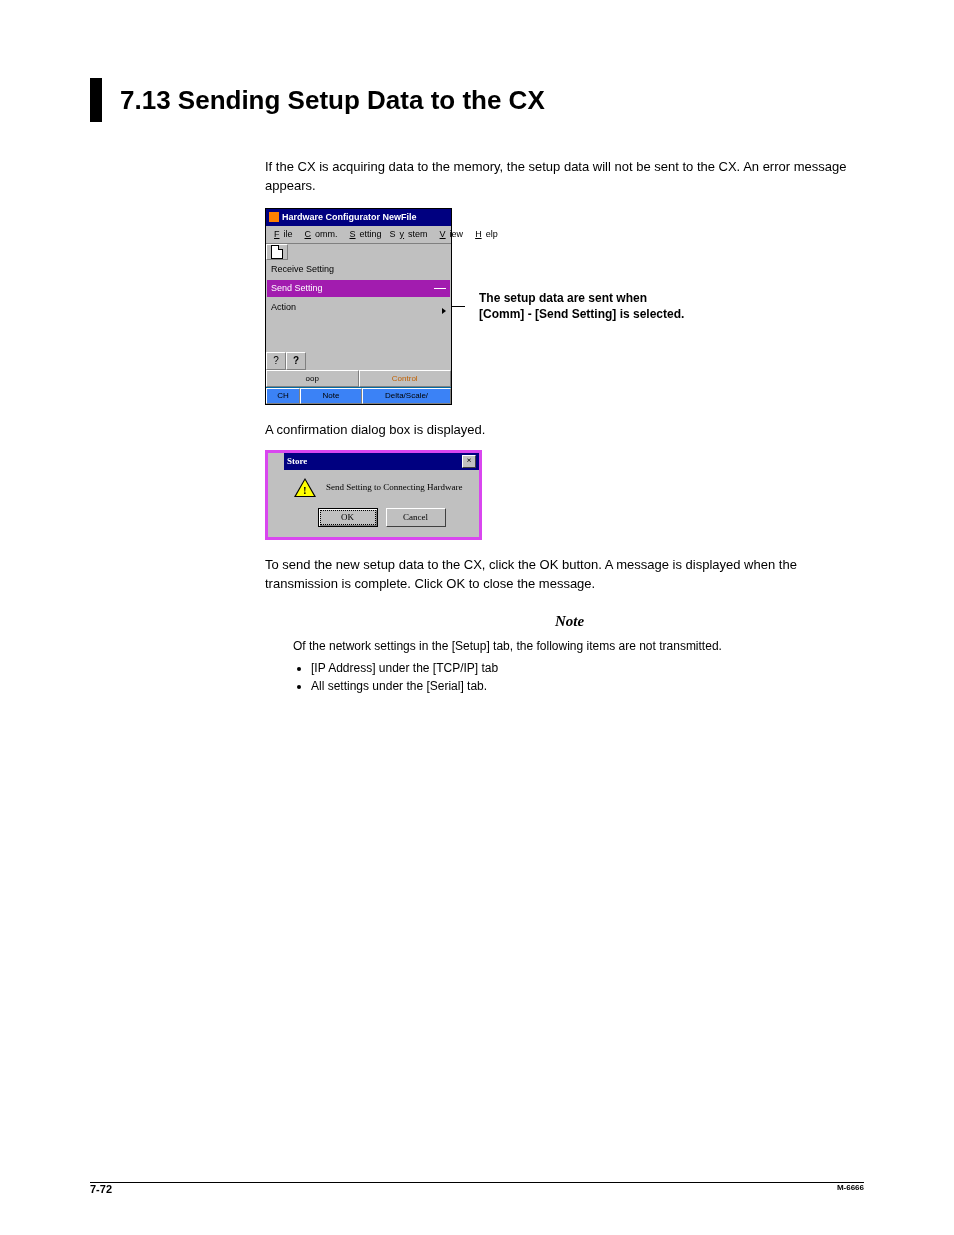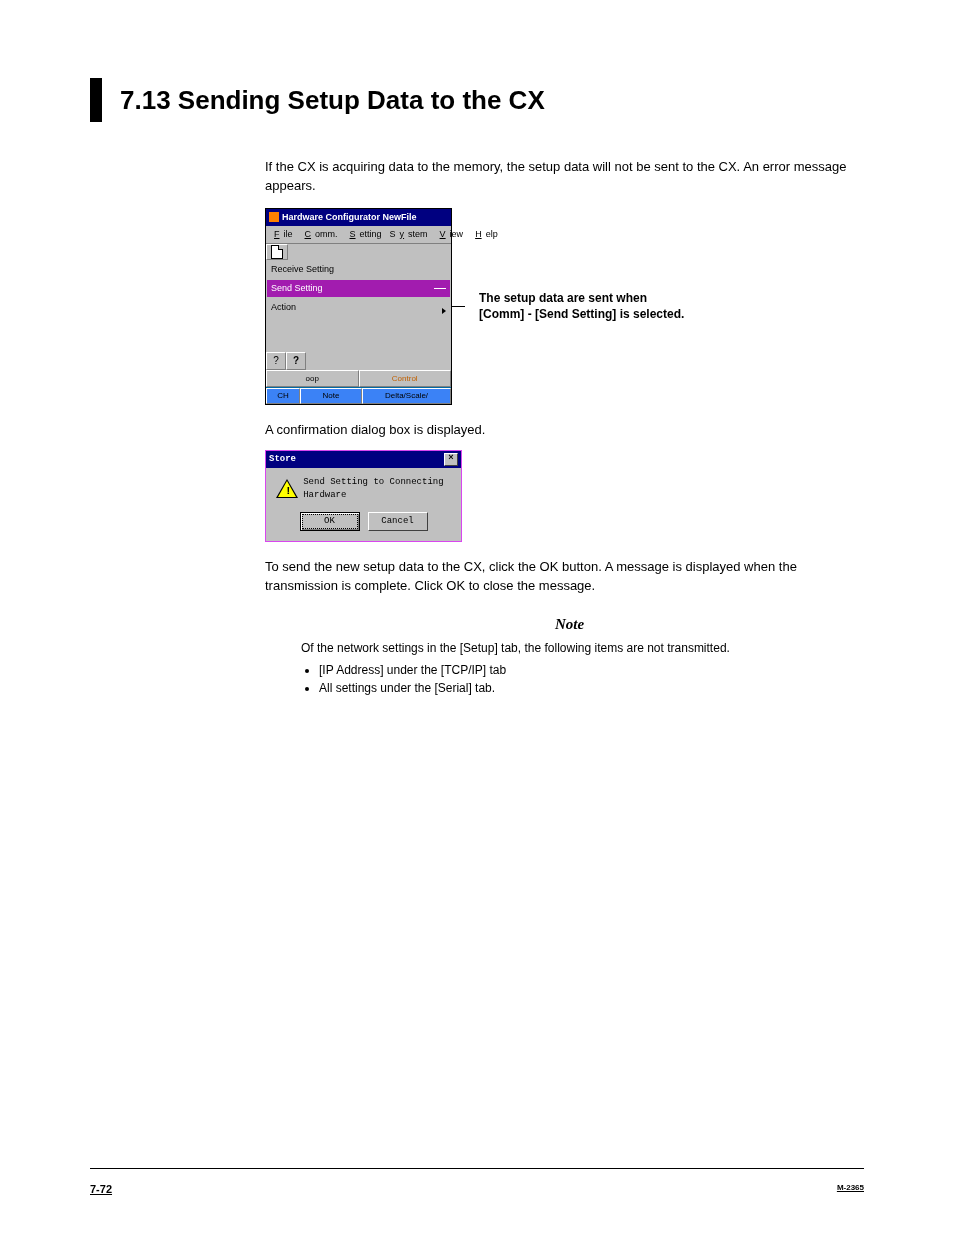--- a/index.html
+++ b/index.html
@@ -140,25 +140,26 @@
     font-weight: bold;
     margin-left: 14px;
     line-height:1.35;
   }
   .callout-connector {
     width:14px;height:1px;background:#000;align-self:center;margin-left:-1px;
   }
   
   .shot2 {
     width: 195px;
-    border: 1px solid #d946ef;
+    border: 3px solid #d946ef;
     background:#c0c0c0;
-    font-family:Liberation Mono, monospace;
+    font-family:Liberation Serif, serif;
     font-size:9px;
     margin-bottom:16px;
+    padding-left:16px;
   }
   .shot2 .titlebar{justify-content:space-between;}
   .close-x{
     width:12px;height:11px;background:#c0c0c0;border:1px solid #fff;
     border-right-color:#404040;border-bottom-color:#404040;
     color:#000;font-weight:bold;text-align:center;line-height:9px;font-size:9px;
   }
   .dlg-body{
     padding:8px 10px 10px 10px;
   }
@@ -180,27 +181,27 @@
     width:58px;text-align:center;padding:2px 0;
     border:1px solid #fff;border-right-color:#404040;border-bottom-color:#404040;
     background:#c0c0c0;font-size:9px;
   }
   .dlg-btn.default{outline:1px dotted #000;outline-offset:-3px;border:1px solid #000;box-shadow:inset 1px 1px 0 #fff, inset -1px -1px 0 #808080;}
   
   .note-block{margin-top:18px;margin-left:16px;}
   .note-head{display:flex;align-items:center;margin-bottom:4px;flex-direction:column;}
   .note-label{font-style:italic;font-weight:bold;font-size:15px;font-family:"Times New Roman",serif;margin-right:6px;}
   .note-line{flex:1;height:2px;background:#000;}
-  .note-body{font-size:12px;margin-left:20px;line-height:1.5;}
+  .note-body{font-size:12px;margin-left:12px;line-height:1.5;}
   .note-body ul{margin:4px 0 0 0;padding-left:18px;}
   
   .footer{
     position:absolute;left:90px;right:90px;bottom:40px;
-    border-top:1px solid #000;padding-top:14px;
-    display:flex;justify-content:space-between;font-size:11px;text-decoration:underline;
+    border-top:1px solid #000;padding-top:0;
+    display:flex;justify-content:space-between;font-size:11px;
   }
   .footer .pn{font-weight:bold;}
   .footer .doc{font-size:8px;font-weight:bold;}
   .arrow-r{width:0;height:0;border-top:3px solid transparent;border-bottom:3px solid transparent;border-left:4px solid #fff;}
   .arrow-r.black{border-left-color:#000;}
 </style>
 </head>
 <body>
 
 <div class="page">
@@ -302,15 +303,15 @@
         <ul>
           <li>[IP Address] under the [TCP/IP] tab</li>
           <li>All settings under the [Serial] tab.</li>
         </ul>
       </div>
     </div>
   </div>
 
   <div class="footer">
     <span class="pn">7-72</span>
-    <span class="doc">M-2365</span>
+    <span class="doc">M-6666</span>
   </div>
 </div>
 
 </body></html>

